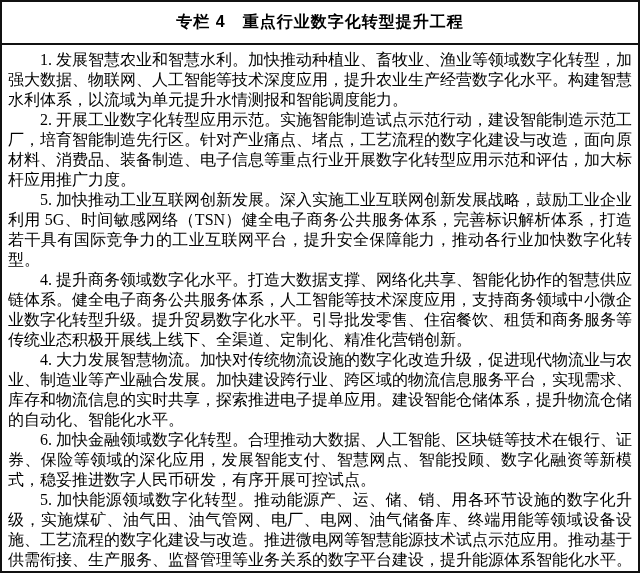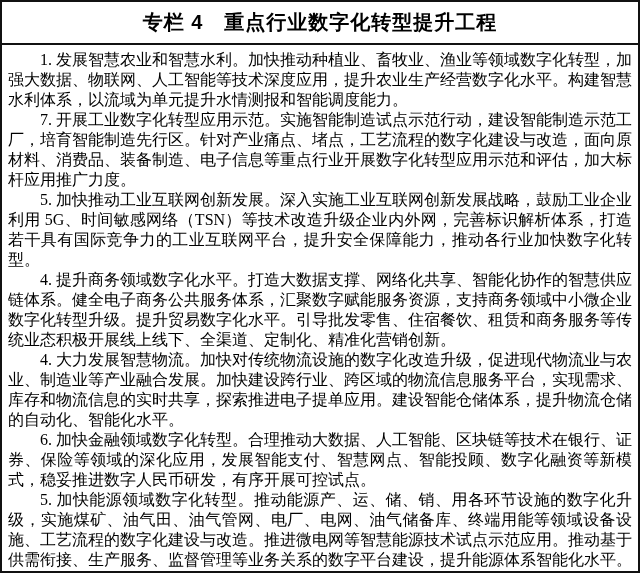--- a/index.html
+++ b/index.html
@@ -20,21 +20,21 @@
   .doc-title {
     flex: 0 0 auto;
     box-sizing: border-box;
     border-bottom: 2px solid #111111;
     height: 43px;
     display: flex;
     align-items: center;
     justify-content: center;
     font-family: "Liberation Sans", "DejaVu Sans", sans-serif;
     font-weight: bold;
-    font-size: 20px;
+    font-size: 16px;
     letter-spacing: 1px;
     color: #000000;
   }
   .doc-body {
     flex: 1 1 auto;
     box-sizing: border-box;
     padding: 5px 6px 4px 6px;
     font-family: "Liberation Serif", "DejaVu Serif", serif;
     font-size: 16px;
     line-height: 20px;
@@ -50,20 +50,20 @@
   .lead {
   }
 </style>
 </head>
 <body>
 
 <div class="doc-box">
   <div class="doc-title">专栏 4　重点行业数字化转型提升工程</div>
   <div class="doc-body">
     <p><span class="lead">1. 发展智慧农业和智慧水利。</span><span>加快推动种植业、畜牧业、渔业等领域数字化转型，加强大数据、物联网、人工智能等技术深度应用，提升农业生产经营数字化水平。构建智慧水利体系，以流域为单元提升水情测报和智能调度能力。</span></p>
-    <p><span class="lead">7. 开展工业数字化转型应用示范。</span><span>实施智能制造试点示范行动，建设智能制造示范工厂，培育智能制造先行区。针对产业痛点、堵点，工艺流程的数字化建设与改造，面向原材料、消费品、装备制造、电子信息等重点行业开展数字化转型应用示范和评估，加大标杆应用推广力度。</span></p>
-    <p><span class="lead">5. 加快推动工业互联网创新发展。</span><span>深入实施工业互联网创新发展战略，鼓励工业企业利用 5G、时间敏感网络（TSN）等技术改造升级企业内外网，完善标识解析体系，打造若干具有国际竞争力的工业互联网平台，提升安全保障能力，推动各行业加快数字化转型。</span></p>
-    <p><span class="lead">4. 提升商务领域数字化水平。</span><span>打造大数据支撑、网络化共享、智能化协作的智慧供应链体系。健全电子商务公共服务体系，汇聚数字赋能服务资源，支持商务领域中小微企业数字化转型升级。提升贸易数字化水平。引导批发零售、住宿餐饮、租赁和商务服务等传统业态积极开展线上线下、全渠道、定制化、精准化营销创新。</span></p>
+    <p><span class="lead">2. 开展工业数字化转型应用示范。</span><span>实施智能制造试点示范行动，建设智能制造示范工厂，培育智能制造先行区。针对产业痛点、堵点，工艺流程的数字化建设与改造，面向原材料、消费品、装备制造、电子信息等重点行业开展数字化转型应用示范和评估，加大标杆应用推广力度。</span></p>
+    <p><span class="lead">5. 加快推动工业互联网创新发展。</span><span>深入实施工业互联网创新发展战略，鼓励工业企业利用 5G、时间敏感网络（TSN）健全电子商务公共服务体系，完善标识解析体系，打造若干具有国际竞争力的工业互联网平台，提升安全保障能力，推动各行业加快数字化转型。</span></p>
+    <p><span class="lead">4. 提升商务领域数字化水平。</span><span>打造大数据支撑、网络化共享、智能化协作的智慧供应链体系。健全电子商务公共服务体系，人工智能等技术深度应用，支持商务领域中小微企业数字化转型升级。提升贸易数字化水平。引导批发零售、住宿餐饮、租赁和商务服务等传统业态积极开展线上线下、全渠道、定制化、精准化营销创新。</span></p>
     <p><span class="lead">4. 大力发展智慧物流。</span><span>加快对传统物流设施的数字化改造升级，促进现代物流业与农业、制造业等产业融合发展。加快建设跨行业、跨区域的物流信息服务平台，实现需求、库存和物流信息的实时共享，探索推进电子提单应用。建设智能仓储体系，提升物流仓储的自动化、智能化水平。</span></p>
     <p><span class="lead">6. 加快金融领域数字化转型。</span><span>合理推动大数据、人工智能、区块链等技术在银行、证券、保险等领域的深化应用，发展智能支付、智慧网点、智能投顾、数字化融资等新模式，稳妥推进数字人民币研发，有序开展可控试点。</span></p>
     <p><span class="lead">5. 加快能源领域数字化转型。</span><span>推动能源产、运、储、销、用各环节设施的数字化升级，实施煤矿、油气田、油气管网、电厂、电网、油气储备库、终端用能等领域设备设施、工艺流程的数字化建设与改造。推进微电网等智慧能源技术试点示范应用。推动基于供需衔接、生产服务、监督管理等业务关系的数字平台建设，提升能源体系智能化水平。</span></p>
   </div>
 </div>
 
 </body></html>

